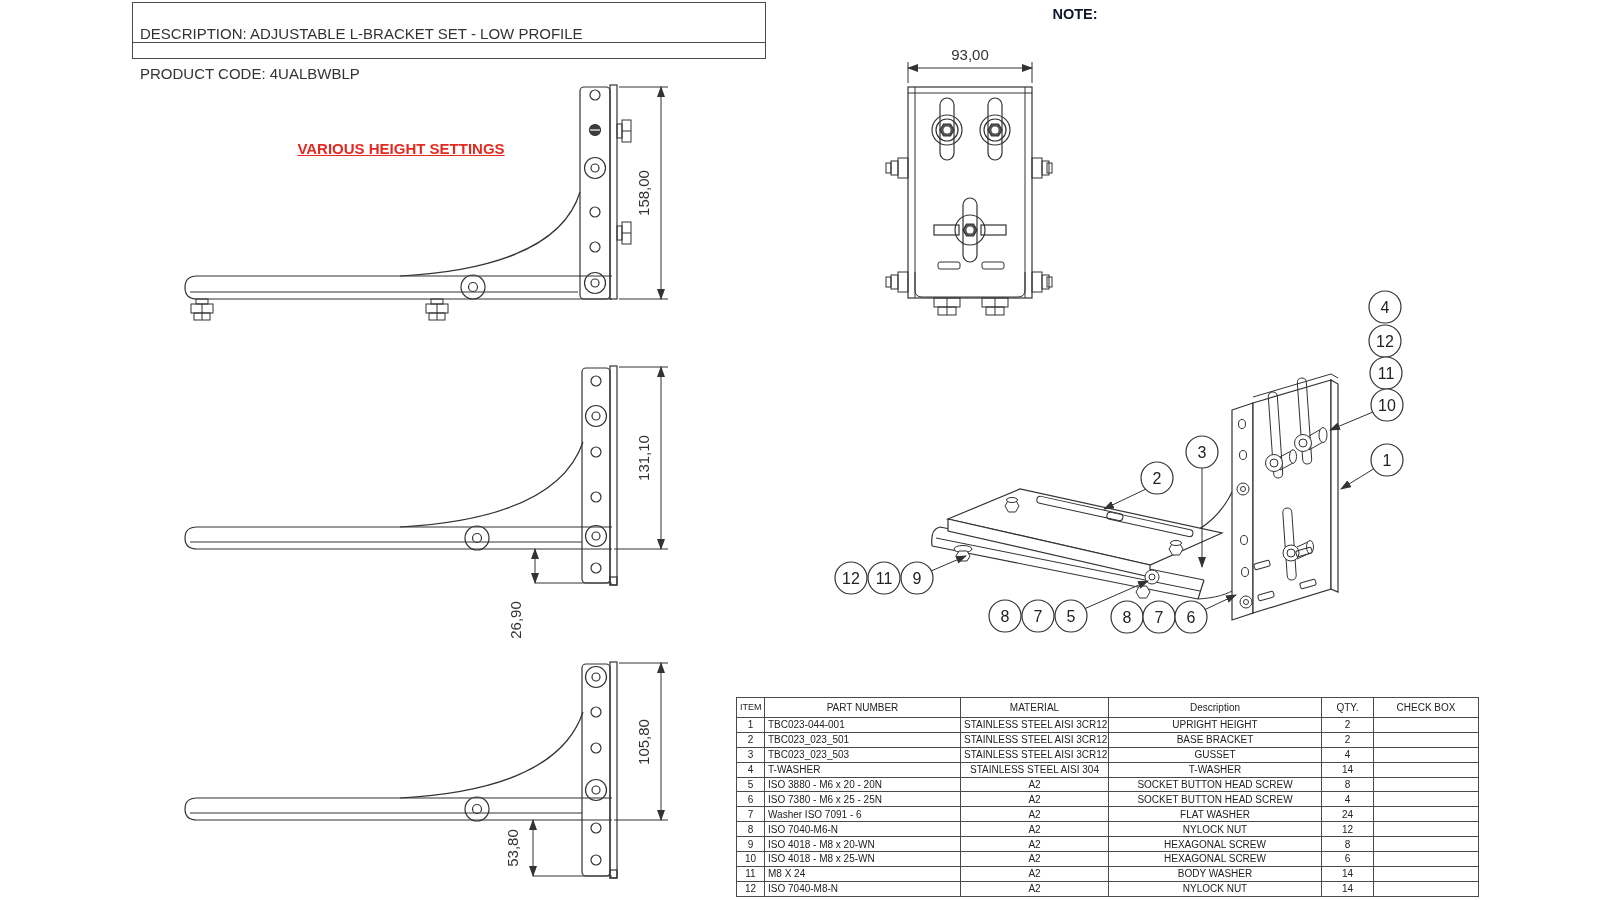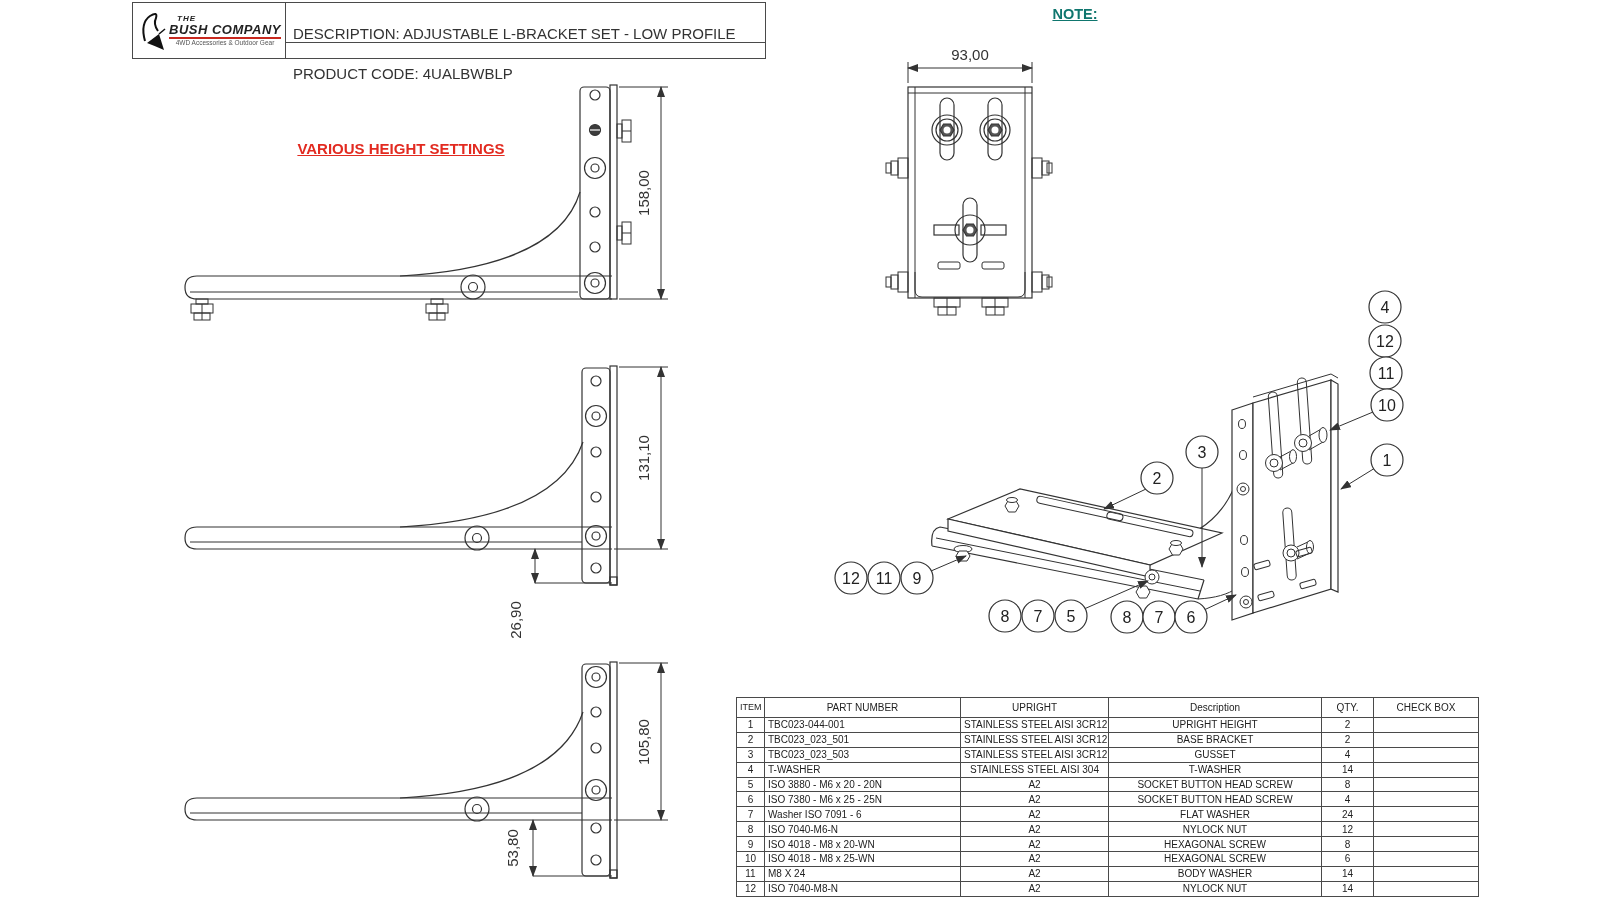--- a/index.html
+++ b/index.html
@@ -13,21 +13,21 @@
   .logo-text{display:flex;flex-direction:column;align-items:center;line-height:1;}
   .logo-the{font-size:8px;font-weight:bold;font-style:italic;letter-spacing:1px;align-self:flex-start;margin-left:8px;}
   .logo-name{font-size:13px;font-weight:bold;font-style:italic;letter-spacing:.5px;white-space:nowrap;}
   .logo-bar{width:100%;height:2px;background:#c8281e;margin:1px 0;}
   .logo-tagline{font-size:6.5px;color:#555;white-space:nowrap;}
   .tb-right{flex:1;display:flex;flex-direction:column;}
   .tb-row{flex:1;display:flex;align-items:center;padding-left:7px;font-size:15px;color:#333;margin-top:22px;}
   .tb-row.first{border-bottom:1px solid #4a4a4a;}
   
   .note{position:absolute;left:840px;top:5px;width:470px;text-align:center;
-        color:#0f766e;font-weight:bold;font-size:14.5px;line-height:1.25;text-decoration:underline;}
+        color:#0f172a;font-weight:bold;font-size:14.5px;line-height:1.25;}
   .vhs{position:absolute;left:296px;top:140px;width:210px;text-align:center;
        color:#e22a20;font-weight:bold;font-size:15px;text-decoration:underline;}
   
   .drawing{position:absolute;left:0;top:0;}
   
   .parts{position:absolute;left:736px;top:697px;width:742px;border-collapse:collapse;table-layout:fixed;}
   .parts th,.parts td{border:1px solid #4a4a4a;font-weight:normal;font-size:10px;
        padding:0 3px;text-align:center;overflow:hidden;white-space:nowrap;color:#222;}
   .parts th{height:19px;line-height:1.0;}
   .parts td{height:13.9px;}
@@ -36,33 +36,20 @@
   col.c-desc{width:213px;} col.c-qty{width:52px;} col.c-chk{width:105px;}
   .parts th.h-item{font-size:9px;}
   svg text{font-family:"Liberation Sans",sans-serif;}
 </style>
 </head>
 <body>
 
 <div class="page">
 
   <div class="title-block">
-    <div class="logo-cell">
-      <svg width="30" height="44" viewBox="0 0 30 44">
-        <path d="M8,32 Q3,14 13,7 Q21,2 19,9 Q16,15 21,22" fill="none" stroke="#111" stroke-width="2"></path>
-        <path d="M10,34 L22,25 L27,41 Q18,37 10,34 Z" fill="#111"></path>
-        <path d="M22,25 L28,20" stroke="#111" stroke-width="1.5"></path>
-      </svg>
-      <div class="logo-text">
-        <span class="logo-the">THE</span>
-        <span class="logo-name">BUSH COMPANY</span>
-        <span class="logo-bar"></span>
-        <span class="logo-tagline">4WD Accessories &amp; Outdoor Gear</span>
-      </div>
-    </div>
     <div class="tb-right">
       <div class="tb-row first">DESCRIPTION: ADJUSTABLE L-BRACKET SET - LOW PROFILE</div>
       <div class="tb-row">PRODUCT CODE: 4UALBWBLP</div>
     </div>
   </div>
 
   <div class="note">
     <div>NOTE:</div>
   </div>
   <div class="vhs">VARIOUS HEIGHT SETTINGS</div>
@@ -408,21 +395,21 @@
         <col class="c-pn">
         <col class="c-mat">
       <col class="c-desc">
         <col class="c-qty">
         <col class="c-chk">
     </colgroup>
     <thead>
       <tr>
         <th class="h-item">ITEM NO.</th>
         <th>PART NUMBER</th>
-        <th>UPRIGHT</th>
+        <th>MATERIAL</th>
         <th>Description</th>
         <th>QTY.</th>
         <th>CHECK BOX</th>
       </tr>
     </thead>
     <tbody>
 
         <tr>
           <td>1</td>
           <td class="pn">TBC023-044-001</td>

